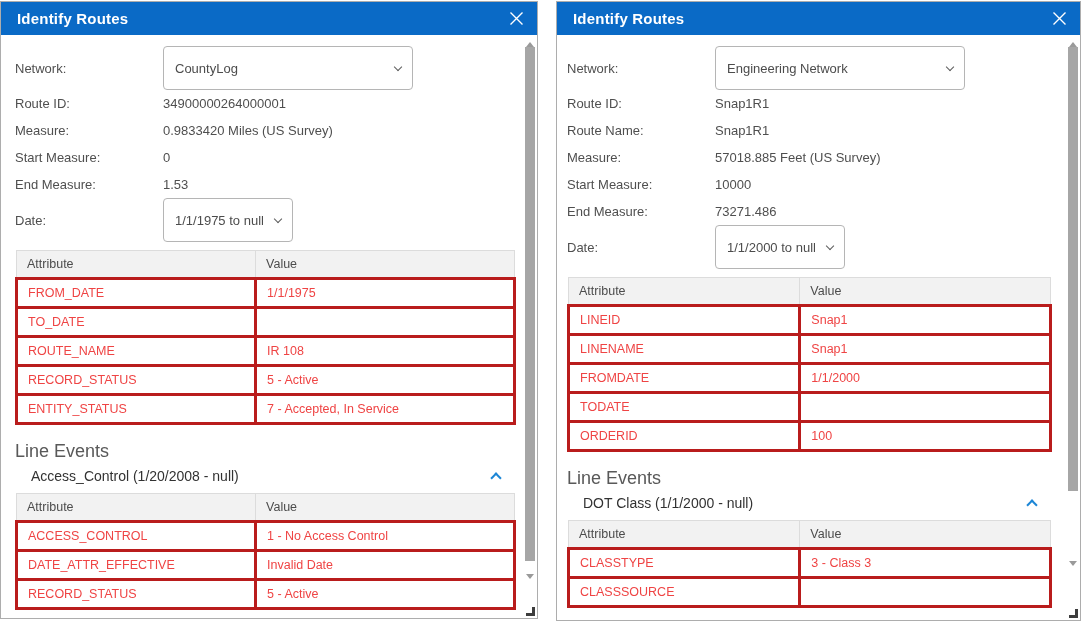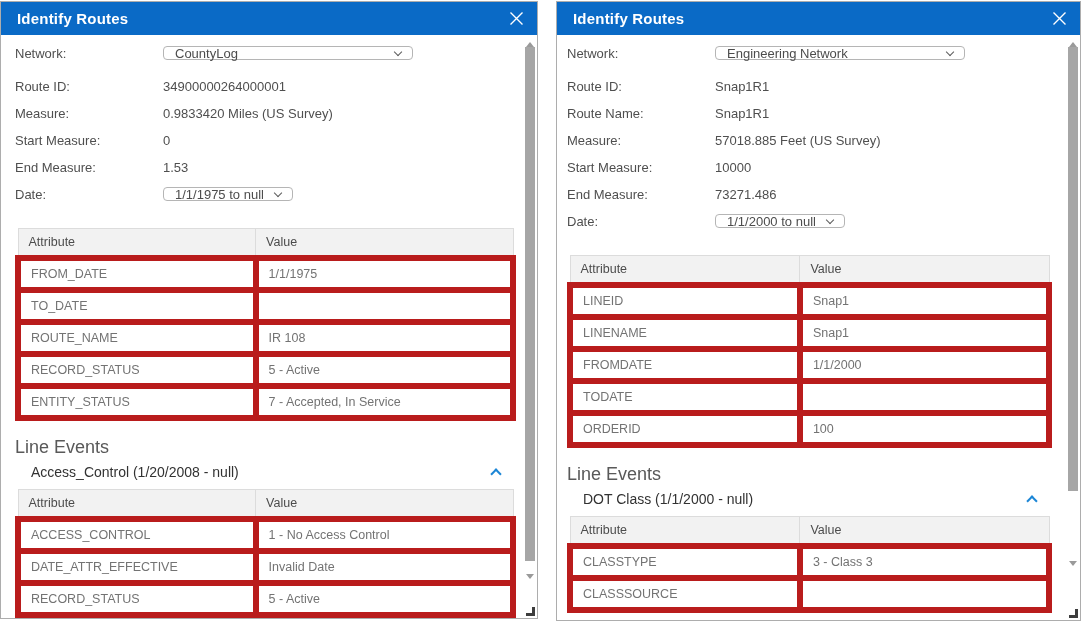--- a/index.html
+++ b/index.html
@@ -18,27 +18,27 @@
     display:flex; align-items:center; justify-content:space-between;
     padding:0 9px 0 16px;
   }
   .titlebar .title { color:#fff; font-size:15px; font-weight:bold; letter-spacing:.2px; }
   .close-btn { width:24px; height:24px; display:flex; align-items:center; justify-content:center; cursor:pointer; }
 
   .panel-body { position:absolute; top:33px; left:0; right:0; bottom:0; overflow:hidden; }
   #panel-left  .panel-body { padding:11px 21px 0 14px; }
   #panel-right .panel-body { padding:11px 28px 0 10px; }
 
-  .field { display:flex; align-items:flex-start; min-height:27px; font-size:13px; color:#4f4f4f; }
+  .field { display:flex; align-items:center; min-height:27px; font-size:13px; color:#4f4f4f; }
   .field.with-select { min-height:33px; }
   .field .flabel { width:148px; flex:none; }
   .fvalue { color:#4f4f4f; }
 
   .select {
-    display:inline-flex; align-items:center; height:14px;
+    display:inline-flex; align-items:center; height:44px;
     border:1px solid #b5b5b5; border-radius:4px; background:#fff;
     padding:0 11px; font-size:13px; color:#4c4c4c; cursor:pointer;
   }
   .select.wide { width:250px; justify-content:space-between; }
   .select .chev { margin-left:11px; }
 
   .chev { display:inline-block; border-style:solid; border-color:#5c5c5c;
           border-width:0 1.5px 1.5px 0; padding:2.5px; }
   .chev.down  { transform:rotate(45deg); margin-top:-3px; }
   .chev.up    { border-color:var(--accent-blue,#1c86d6); border-width:0 2px 2px 0;
@@ -46,21 +46,21 @@
   .chev.left  { transform:rotate(135deg); border-color:#8f8f8f; }
   .chev.right { transform:rotate(-45deg); border-color:#8f8f8f; }
 
   table.attr-table { width:100%; border-collapse:collapse; table-layout:fixed; margin-top:8px; }
   .attr-table col.c1 { width:48%; }
   .attr-table th {
     background:#f2f2f2; color:#4c4c4c; font-weight:normal; text-align:left;
     border:1px solid #dcdcdc; padding:6px 10px; font-size:12.5px; height:16px;
   }
   .attr-table td {
-    border:6px solid #b91c1c; color:#737373; padding:6px 10px; font-size:12.5px; height:16px;
+    border:3px solid #b91c1c; color:#ef4444; padding:6px 10px; font-size:12.5px; height:16px;
     overflow:hidden; white-space:nowrap;
   }
 
   .line-events-label { margin-top:16px; font-size:18px; color:#595959; }
   .event-header { display:flex; align-items:flex-start; justify-content:space-between;
                   margin:6px 16px 0; font-size:14px; color:#323232; }
   .event-header .collapse { cursor:pointer; }
 
   .pagination { display:flex; align-items:center; justify-content:flex-end; gap:13px;
                 margin-top:12px; font-size:13px; color:#4a4a4a; }

